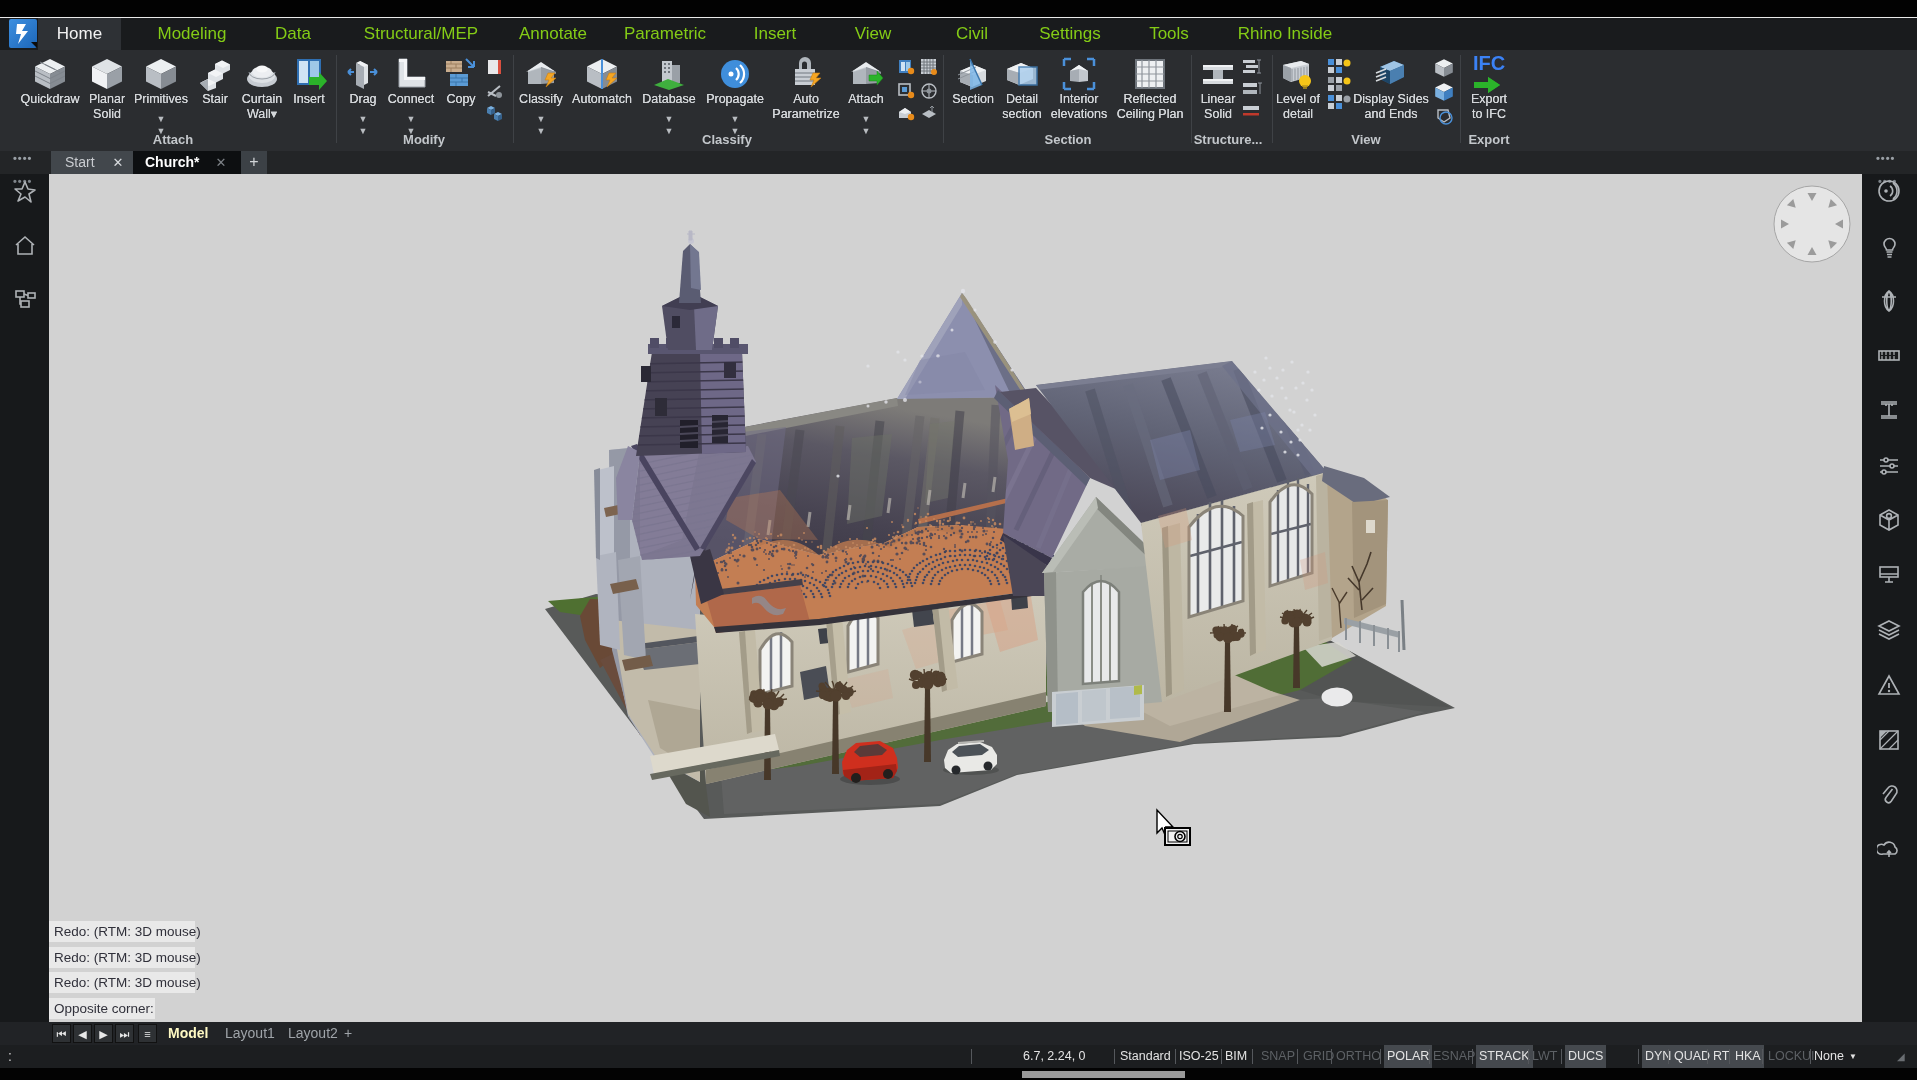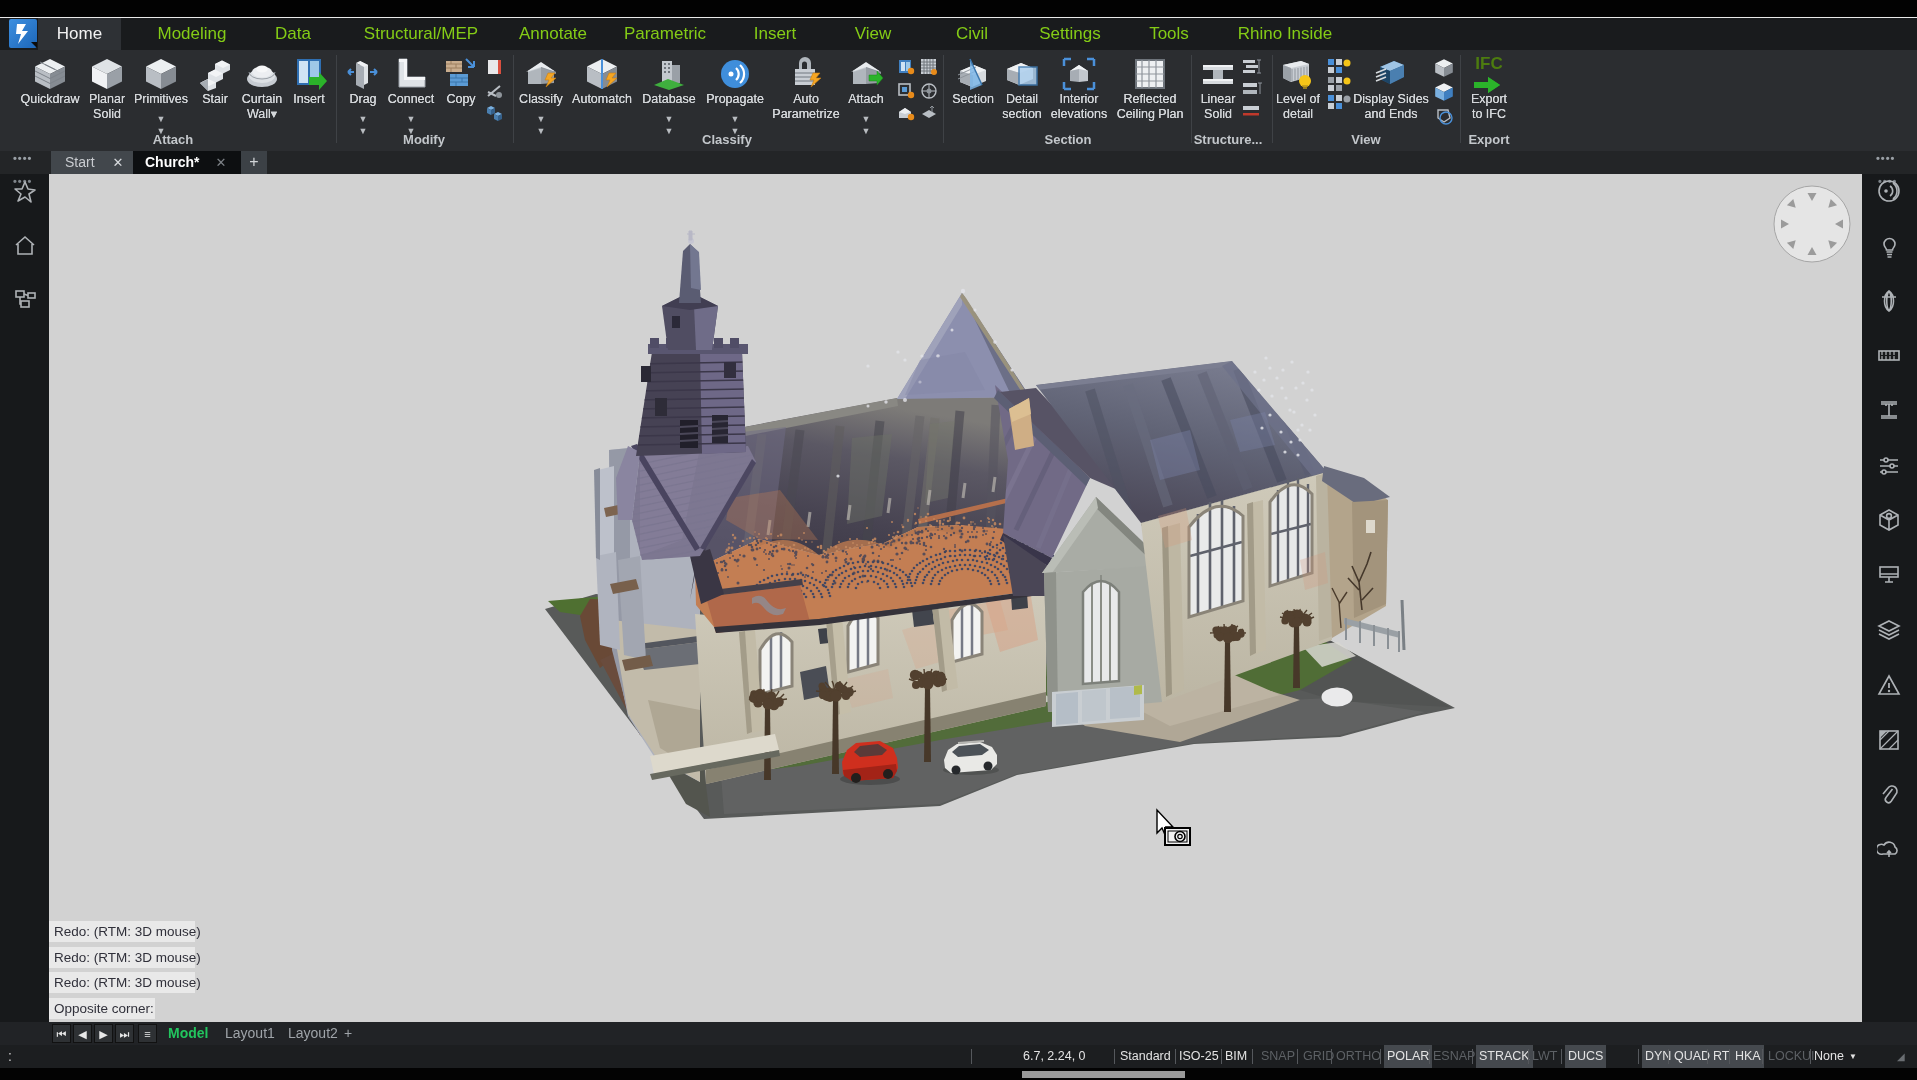--- a/index.html
+++ b/index.html
@@ -323,21 +323,21 @@
       </svg>
   <svg class="icon" style="left:1434px; top:82px;" width="20" height="20" viewBox="0 0 34 34">
         <path d="M17 2 L32 9.5 L17 17 L2 9.5 Z" fill="#eef0f2"></path>
         <path d="M2 9.5 L17 17 L17 32 L2 24.5 Z" fill="#7ab0e0"></path>
         <path d="M32 9.5 L17 17 L17 32 L32 24.5 Z" fill="#3f7fc0"></path>
       </svg>
   <svg class="icon" style="left:1434px; top:106px;" width="20" height="20" viewBox="0 0 20 20">
         <path d="M4 4 L14 4 L16 12 L10 16 L4 12 Z" fill="none" stroke="#b9bec4" stroke-width="1.4"></path>
         <circle cx="12" cy="12" r="6" fill="none" stroke="#4a90d9" stroke-width="1.4"></circle>
       </svg>
-  <div class="ilabel" style="left:1467px; top:56px; width:44px; font-size:17px; font-weight:bold; color:#4d7c0f;">IFC</div>
+  <div class="ilabel" style="left:1467px; top:56px; width:44px; font-size:20px; font-weight:bold; color:#3b82f6;">IFC</div>
   <svg class="icon" style="left:1472px; top:76px;" width="30" height="18" viewBox="0 0 30 18">
         <path d="M2 6 L16 6 L16 1 L28 9 L16 17 L16 12 L2 12 Z" fill="#2bb32a"></path>
       </svg>
   <div class="ilabel" style="left:2px; top:92px; width:96px;">Quickdraw</div>
   <div class="ilabel" style="left:62px; top:92px; width:90px;">Planar<br>Solid</div>
   <div class="ilabel" style="left:116px; top:92px; width:90px;">Primitives</div>
   <div class="ilabel" style="left:151px; top:112px; width:20px; font-size:9px; color:#b8bcc0;">▼</div>
   <div class="ilabel" style="left:185px; top:92px; width:60px;">Stair</div>
   <div class="ilabel" style="left:217px; top:92px; width:90px;">Curtain<br>Wall▾</div>
   <div class="ilabel" style="left:279px; top:92px; width:60px;">Insert</div>
@@ -1713,21 +1713,21 @@
   <svg class="sicon" style="left:1877px; top:838px;" width="24" height="24" viewBox="0 0 24 24">
     <path d="M6 16 a 5 5 0 1 1 1 -9 a 6 6 0 0 1 11 2 a 4 4 0 0 1 0 7 Z" stroke="#aeb2b6" fill="none" stroke-width="1.6"></path>
     <path d="M12 19 L12 13 M10 15 L12 13 L14 15" stroke="#aeb2b6" fill="none" stroke-width="1.6"></path>
   </svg>
   <div class="abs" id="layoutrow"></div>
   <div class="navbtn" style="left:52px;">⏮</div>
   <div class="navbtn" style="left:73px;">◀</div>
   <div class="navbtn" style="left:94px;">▶</div>
   <div class="navbtn" style="left:115px;">⏭</div>
   <div class="navbtn" style="left:138px;">≡</div>
-  <div class="ltab" style="left:158px; color:#22c55e; font-weight:bold;">Model</div>
+  <div class="ltab" style="left:158px; color:#fef9c3; font-weight:bold;">Model</div>
   <div class="ltab" style="left:215px;">Layout1</div>
   <div class="ltab" style="left:278px;">Layout2</div>
   <div class="ltab" style="left:340px; padding:0 4px;">+</div>
 
   <div class="abs" id="cmdrow">
     <span style="position:absolute; left:8px; top:3px;">:</span>
   </div>
   <div class="abs" id="bottomblack"></div>
   <div class="abs" id="bottompill"></div>
   <div id="statusbar">

